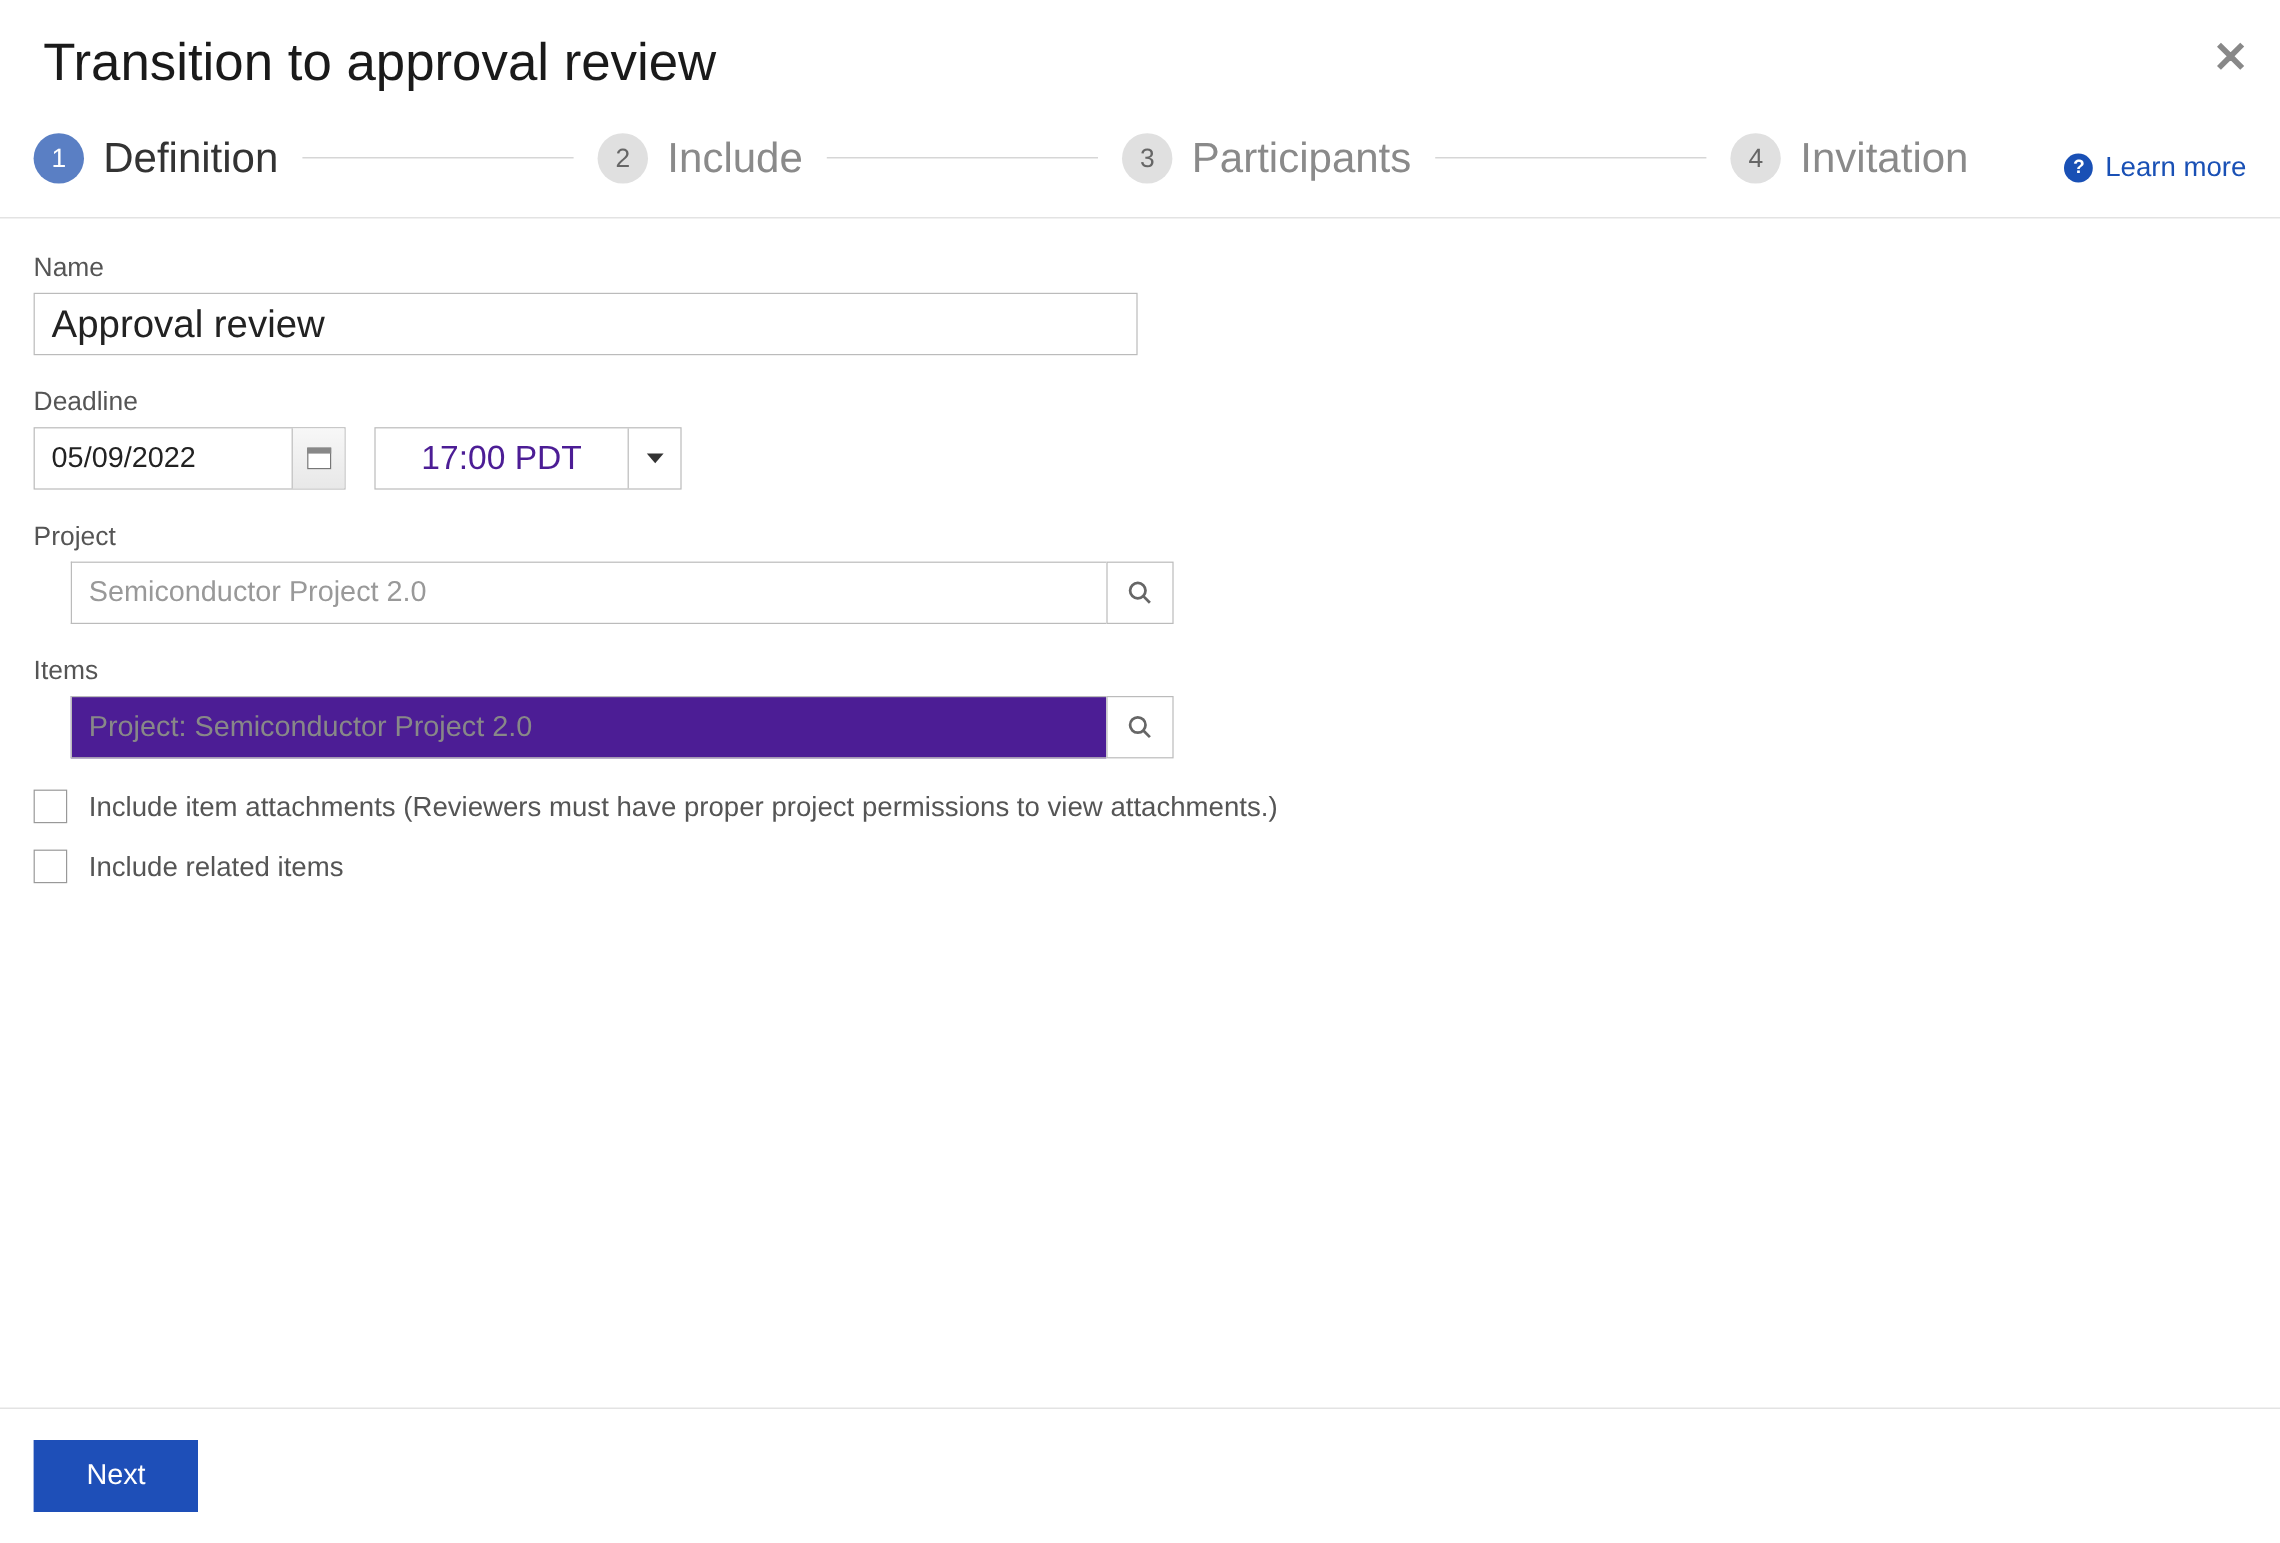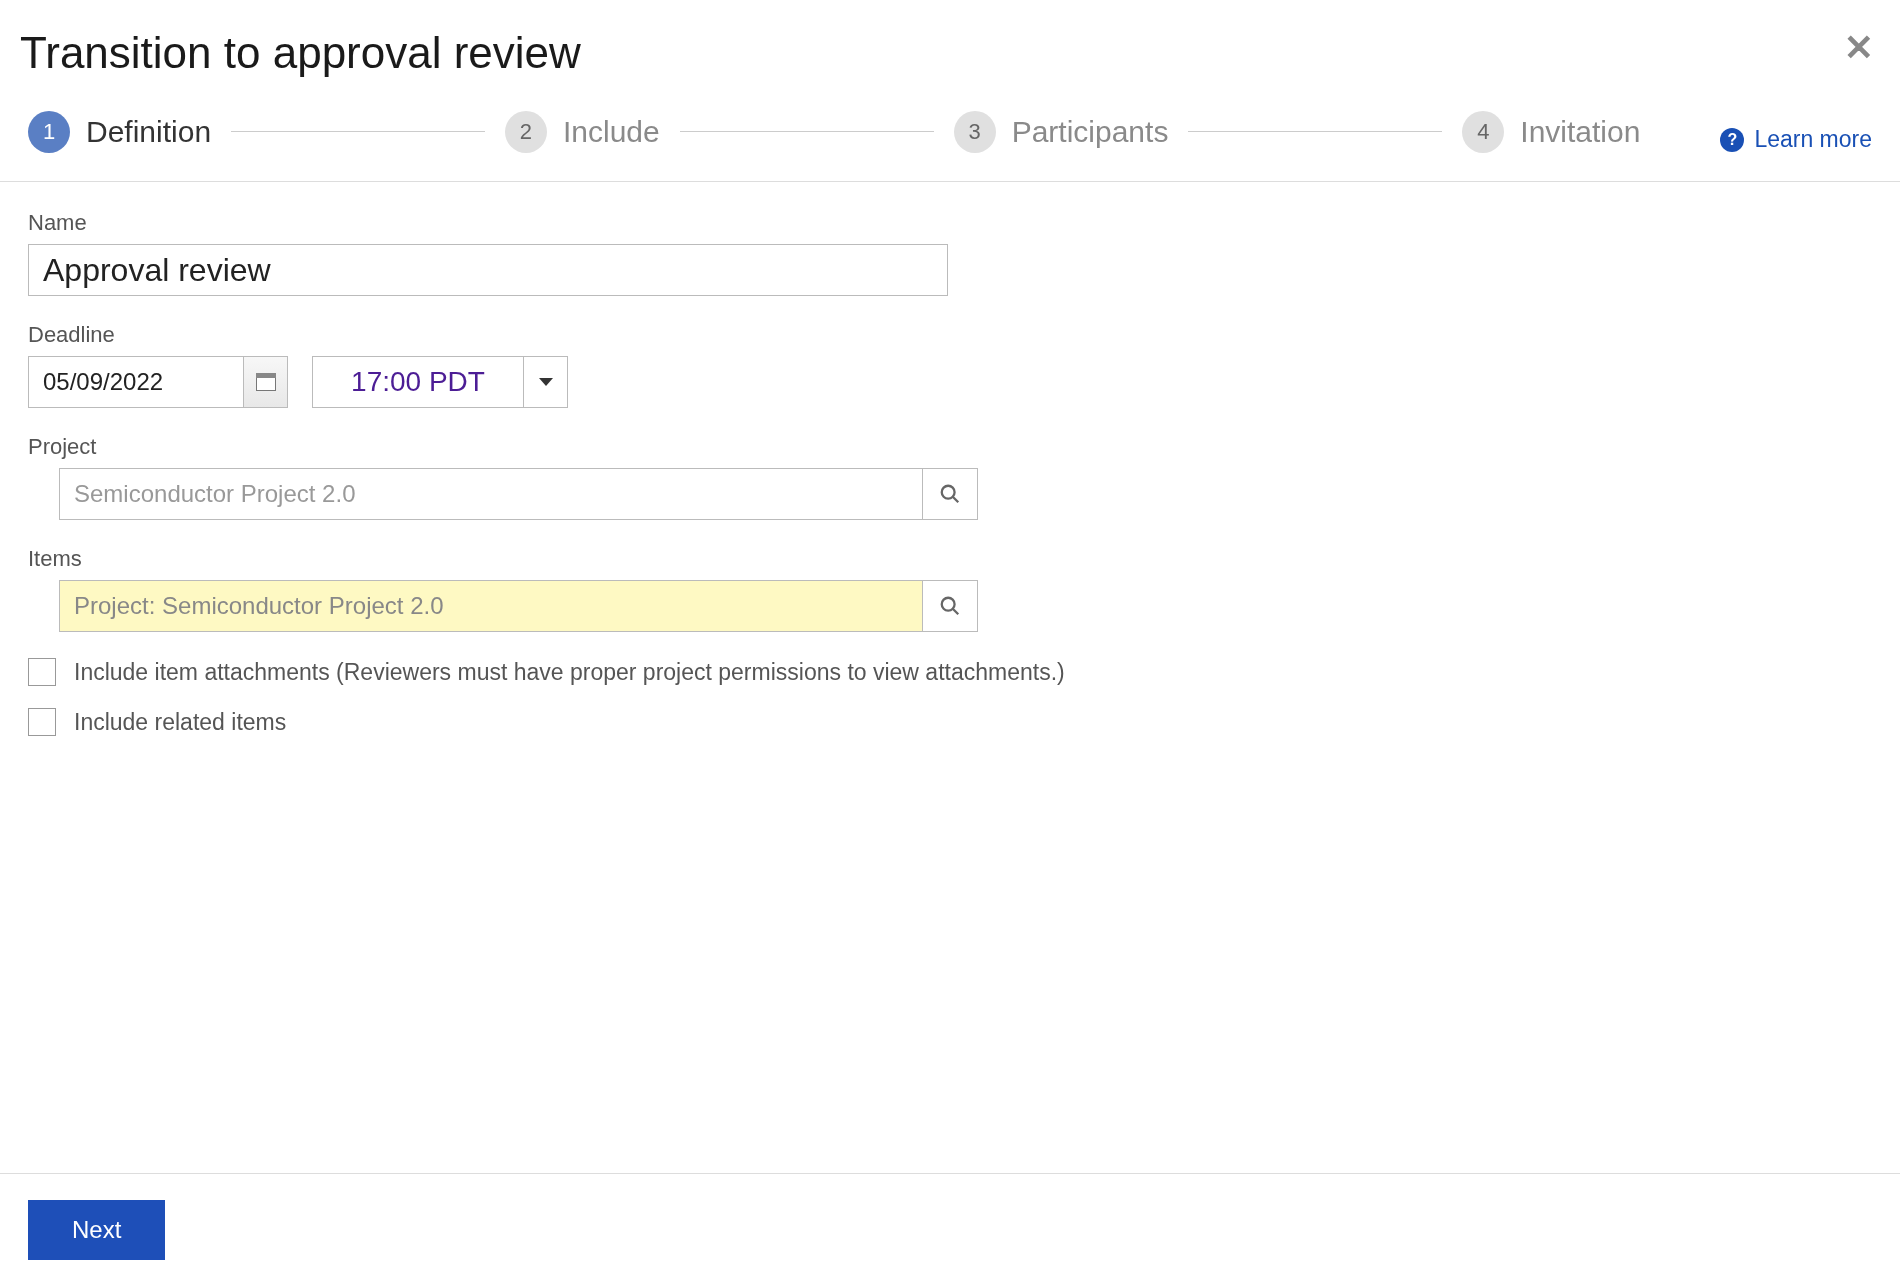--- a/index.html
+++ b/index.html
@@ -11,21 +11,21 @@
       height: 1286px;
       position: relative;
     }
     .modal {
       width: 100%;
       height: 100%;
       display: flex;
       flex-direction: column;
     }
     .header {
-      padding: 28px 28px 18px 20px;
+      padding: 28px 28px 18px 36px;
       position: relative;
     }
     .title {
       font-size: 44px;
       font-weight: 400;
       color: #1a1a1a;
     }
     .close-btn {
       position: absolute;
       top: 30px;
@@ -63,21 +63,21 @@
       font-weight: 400;
       background: #e0e0e0;
       color: #666;
     }
     .step-circle.active {
       background: #5a7fc4;
       color: #fff;
     }
     .step-label {
       margin-left: 16px;
-      font-size: 30px;
+      font-size: 35px;
       color: #8a8a8a;
     }
     .step-label.active {
       color: #333;
     }
     .connector {
       flex: 1;
       height: 1px;
       background: #ccc;
       margin: 0 20px;
@@ -203,21 +203,21 @@
     .lookup-input {
       flex: 1;
       border: 1px solid #bbb;
       border-right: none;
       padding: 0 14px;
       font-size: 24px;
       color: #999;
       background: #fff;
     }
     .lookup-input.filled {
-      background: #fef9c3;
+      background: #4c1d95;
       color: #888;
     }
     .lookup-btn {
       width: 56px;
       border: 1px solid #bbb;
       display: flex;
       align-items: center;
       justify-content: center;
       cursor: pointer;
       background: #fff;

